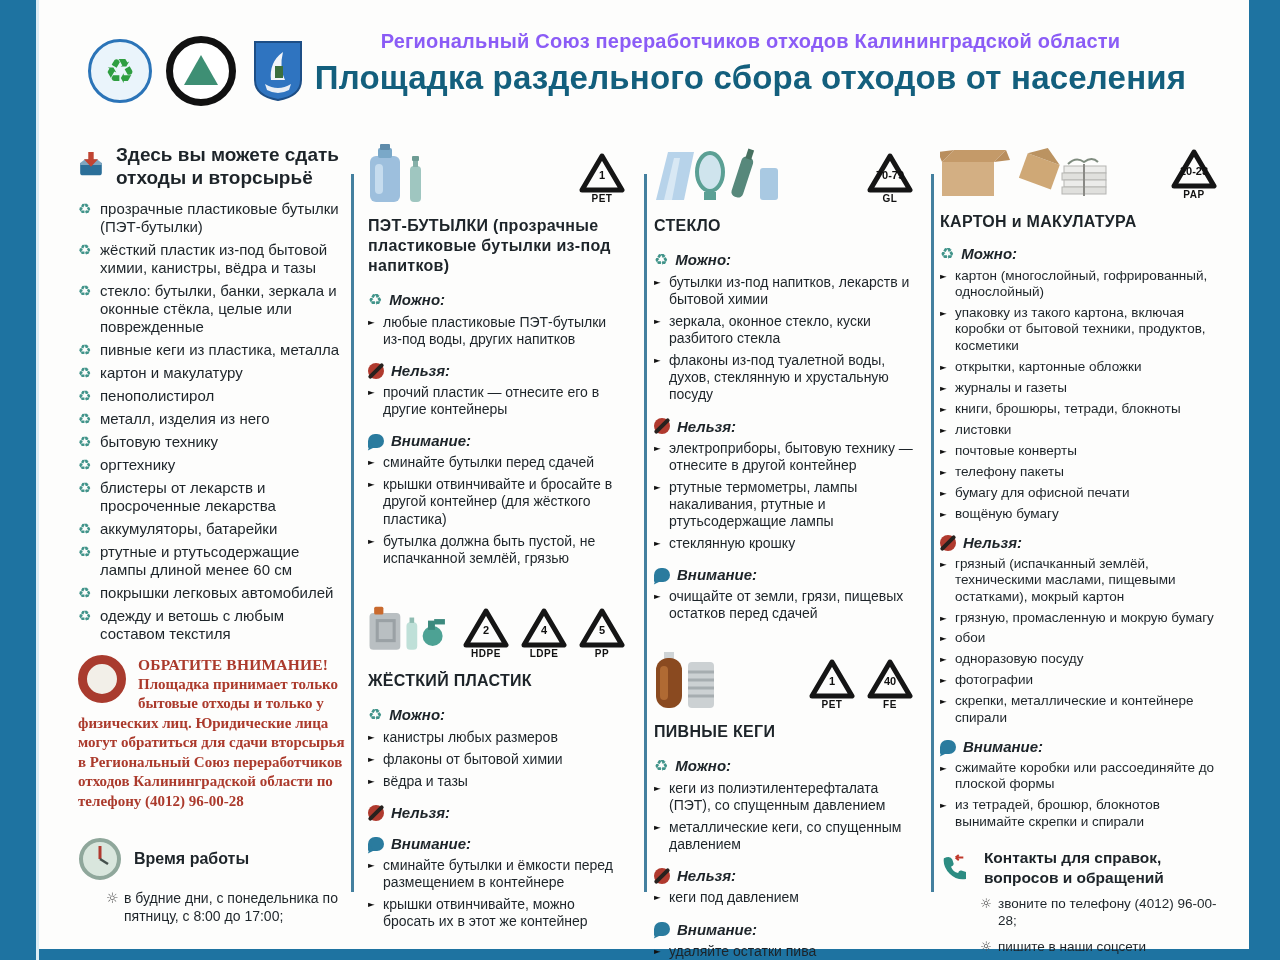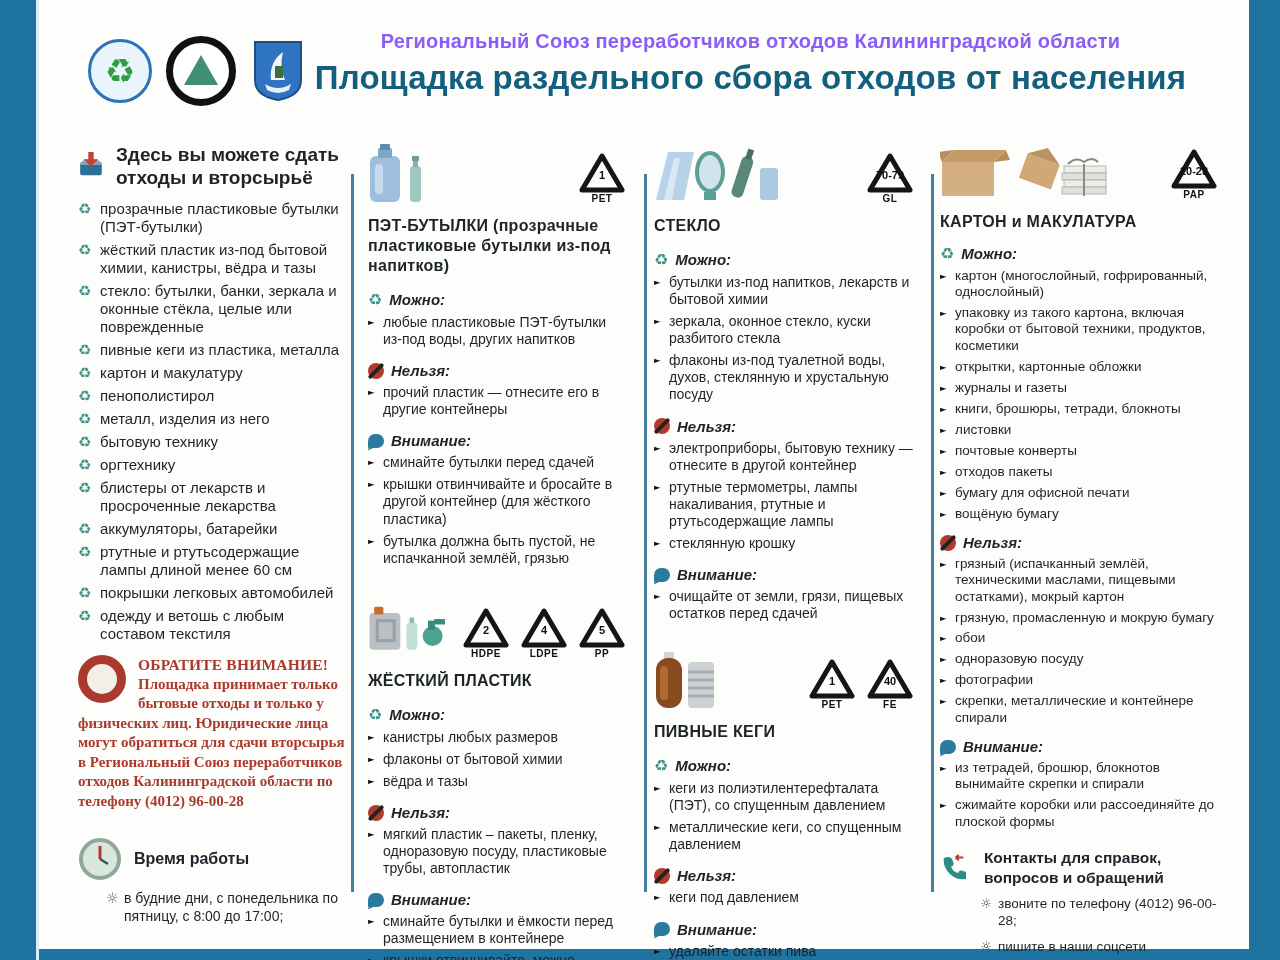--- a/index.html
+++ b/index.html
@@ -255,24 +255,20 @@
   <ul class="plain">
 
   <li class="li">канистры любых размеров</li>
       <li class="li">флаконы от бытовой химии</li>
       <li class="li">вёдра и тазы</li>
     </ul>
   <div class="lbl">
       <span class="ic-no"></span>
       <span>Нельзя:</span>
     </div>
-  <ul class="plain">
-
-  <li class="li">мягкий пластик – пакеты, пленку, одноразовую посуду, пластиковые трубы, автопластик</li>
-    </ul>
   <div class="lbl">
       <span class="ic-att"></span>
       <span>Внимание:</span>
     </div>
   <ul class="plain">
 
   <li class="li">сминайте бутылки и ёмкости перед размещением в контейнере</li>
       <li class="li">крышки отвинчивайте, можно бросать их в этот же контейнер</li>
     </ul>
 </div>
@@ -425,21 +421,21 @@
     </div>
   <ul class="plain">
 
   <li class="li">картон (многослойный, гофрированный, однослойный)</li>
       <li class="li">упаковку из такого картона, включая коробки от бытовой техники, продуктов, косметики</li>
       <li class="li">открытки, картонные обложки</li>
       <li class="li">журналы и газеты</li>
       <li class="li">книги, брошюры, тетради, блокноты</li>
       <li class="li">листовки</li>
       <li class="li">почтовые конверты</li>
-      <li class="li">отходов пакеты</li>
+      <li class="li">телефону пакеты</li>
       <li class="li">бумагу для офисной печати</li>
       <li class="li">вощёную бумагу</li>
     </ul>
   <div class="lbl">
       <span class="ic-no"></span>
       <span>Нельзя:</span>
     </div>
   <ul class="plain">
 
   <li class="li">грязный (испачканный землёй, техническими маслами, пищевыми остатками), мокрый картон</li>
@@ -448,22 +444,22 @@
       <li class="li">одноразовую посуду</li>
       <li class="li">фотографии</li>
       <li class="li">скрепки, металлические и контейнере спирали</li>
     </ul>
   <div class="lbl">
       <span class="ic-att"></span>
       <span>Внимание:</span>
     </div>
   <ul class="plain">
 
-  <li class="li">из тетрадей, брошюр, блокнотов вынимайте скрепки и спирали</li>
-      <li class="li">сжимайте коробки или рассоединяйте до плоской формы</li>
+  <li class="li">сжимайте коробки или рассоединяйте до плоской формы</li>
+      <li class="li">из тетрадей, брошюр, блокнотов вынимайте скрепки и спирали</li>
     </ul>
 
   <div class="contacts">
     <div class="ct-head">
       <svg width="40" height="40" viewBox="0 0 40 40">
         <path d="M6 8 q10 -5 13 2 l2 6 q1 3 -4 5 q3 8 11 10 q1 -5 5 -4 l6 2 q7 2 2 11 q-15 3 -26 -8 Q4 21 6 8Z" fill="#2c8c82"></path>
         <path d="M36 7 H24 m0 0 l5 -4 m-5 4 l5 4" stroke="#c0392b" stroke-width="3" fill="none"></path>
       </svg>
       <div class="ct-title">Контакты для справок, вопросов и обращений</div>
     </div>

